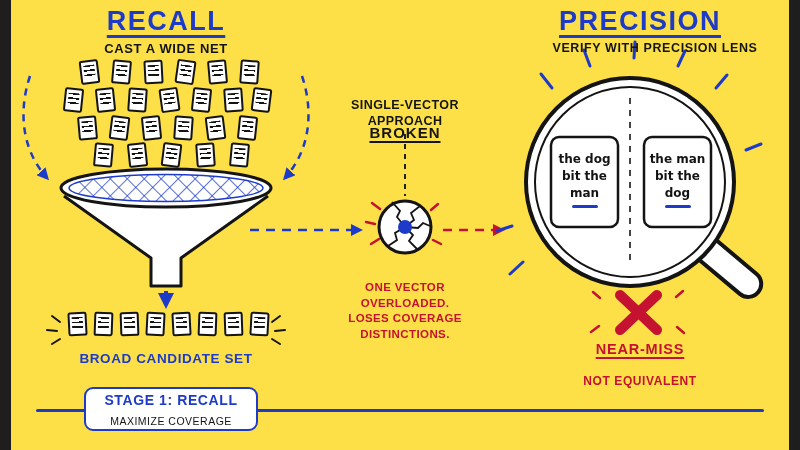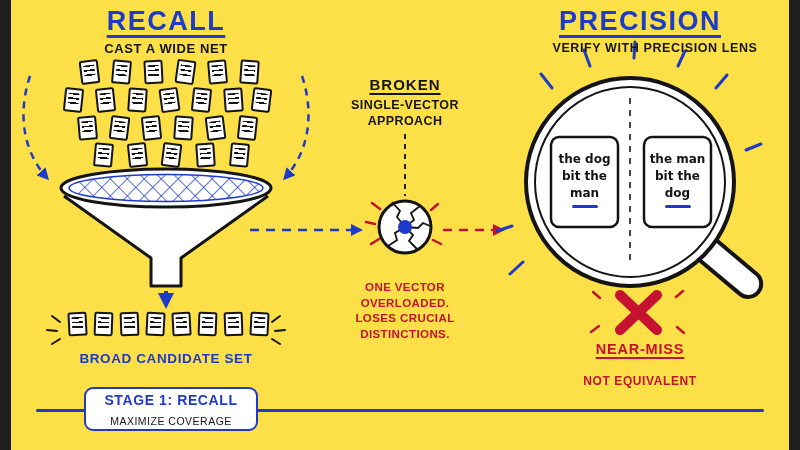--- a/index.html
+++ b/index.html
@@ -17,21 +17,21 @@
 
   
   .title{
     font-size:27px;font-weight:800;letter-spacing:1.5px;color:#1d3bc8;
     text-decoration:underline;text-decoration-thickness:3px;text-underline-offset:5px;
   }
   .sub{font-size:13px;font-weight:700;letter-spacing:.6px;color:#141414;}
   .blue-label{font-size:13.5px;font-weight:800;letter-spacing:.6px;color:#1d3bc8;}
   .broken-t{
     font-size:15px;font-weight:800;letter-spacing:1px;color:#141414;
-    text-decoration:underline;text-decoration-thickness:2px;text-underline-offset:3px;
+    text-decoration:underline;text-decoration-thickness:2px;text-underline-offset:3px;margin-top:48px;
   }
   .broken-s{font-size:12.5px;font-weight:700;letter-spacing:.4px;line-height:1.3;}
   .warn{font-size:11.5px;font-weight:800;letter-spacing:.4px;line-height:1.35;color:#c41230;}
   .verdict{
     font-size:14.5px;font-weight:800;letter-spacing:.8px;color:#c41230;
     text-decoration:underline;text-decoration-thickness:2px;text-underline-offset:3px;
   }
   .verdict-note{font-size:12px;font-weight:800;letter-spacing:.6px;color:#c41230;}
   .card-txt{
     font-family:"DejaVu Sans", sans-serif;font-size:12px;font-weight:600;
@@ -205,21 +205,21 @@
 
   <div class="abs ctr title" style="left:56px;top:6px;width:220px">RECALL</div>
   <div class="abs ctr sub" style="left:56px;top:41px;width:220px">CAST A WIDE NET</div>
   <div class="abs ctr blue-label" style="left:46px;top:351px;width:240px">BROAD CANDIDATE SET</div>
 
   <div class="abs ctr broken-t" style="left:345px;top:76px;width:120px">BROKEN</div>
   <div class="abs ctr broken-s ml" style="left:330px;top:97px;width:150px">SINGLE-VECTOR
 APPROACH</div>
   <div class="abs ctr warn ml" style="left:330px;top:280px;width:150px">ONE VECTOR
 OVERLOADED.
-LOSES CRUCIAL
+LOSES COVERAGE
 DISTINCTIONS.</div>
 
   <div class="abs ctr title" style="left:530px;top:6px;width:220px">PRECISION</div>
   <div class="abs ctr sub" style="left:520px;top:41px;width:270px;font-size:12.5px">VERIFY WITH PRECISION LENS</div>
 
   <div class="abs ctr card-txt ml" style="left:551px;top:151px;width:67px">the dog
 bit the
 man</div>
   <div class="mini-underline" style="left:572px;top:205px;width:26px"></div>
   <div class="abs ctr card-txt ml" style="left:644px;top:151px;width:67px">the man

